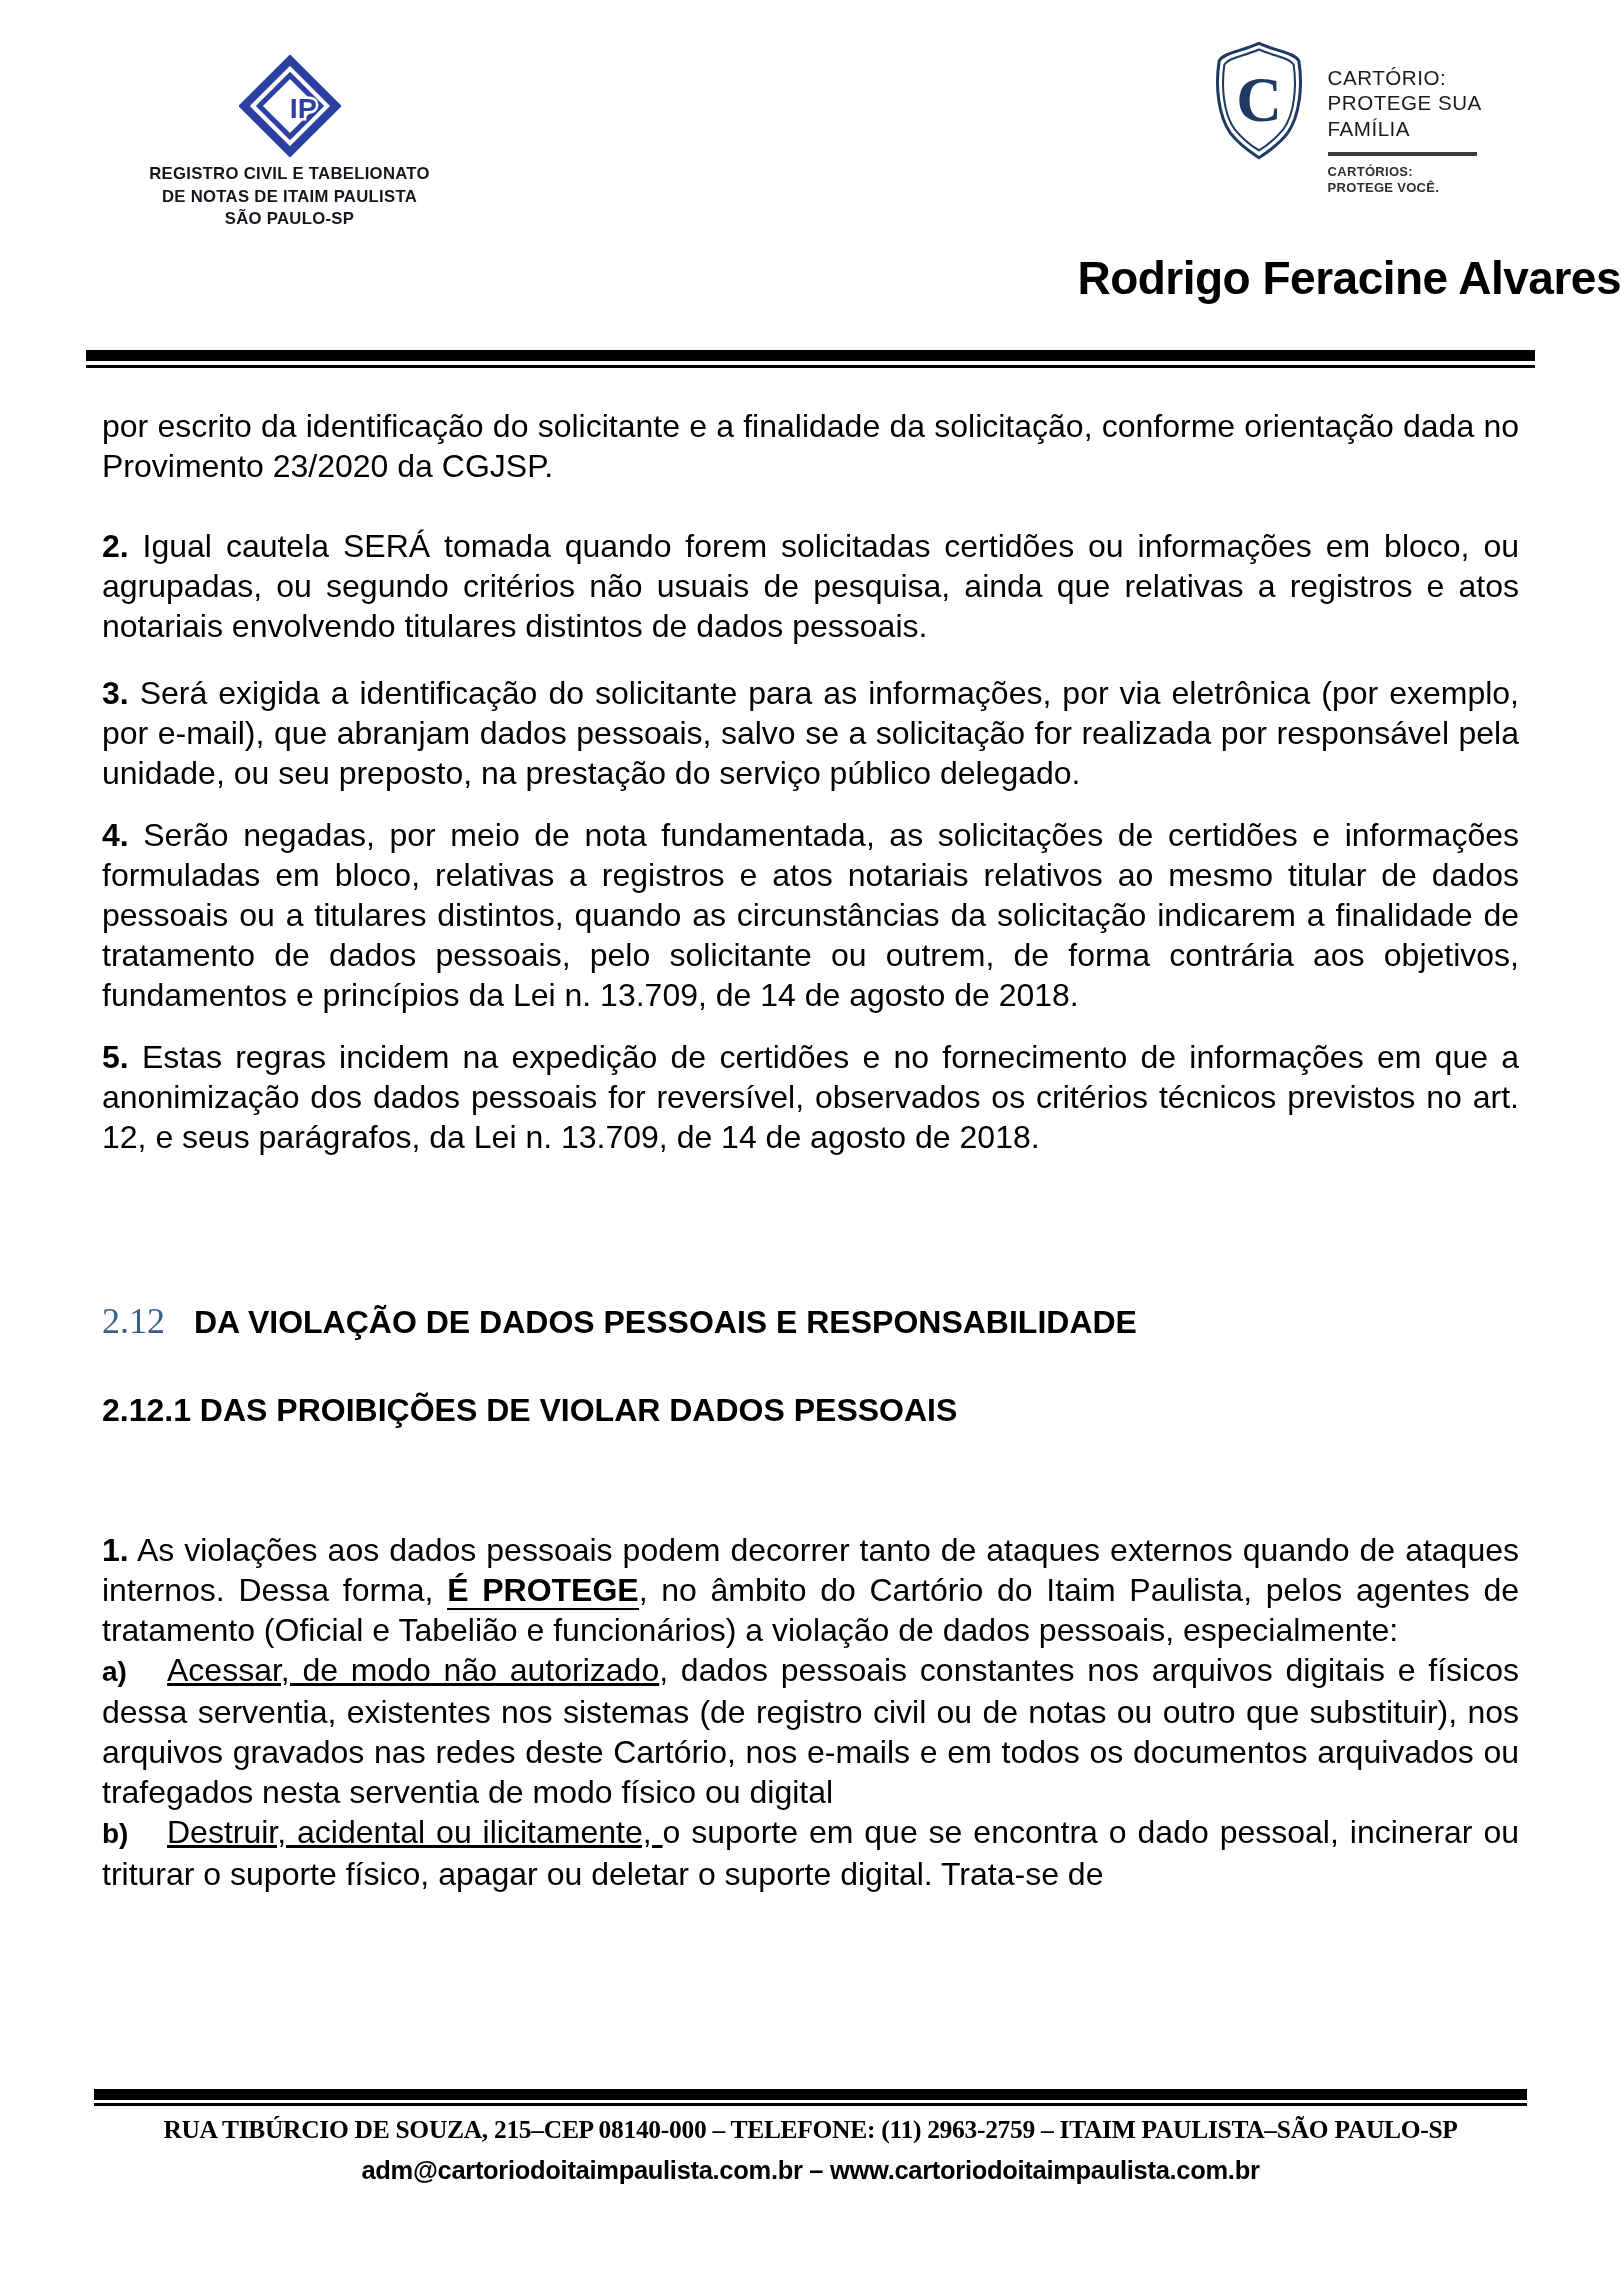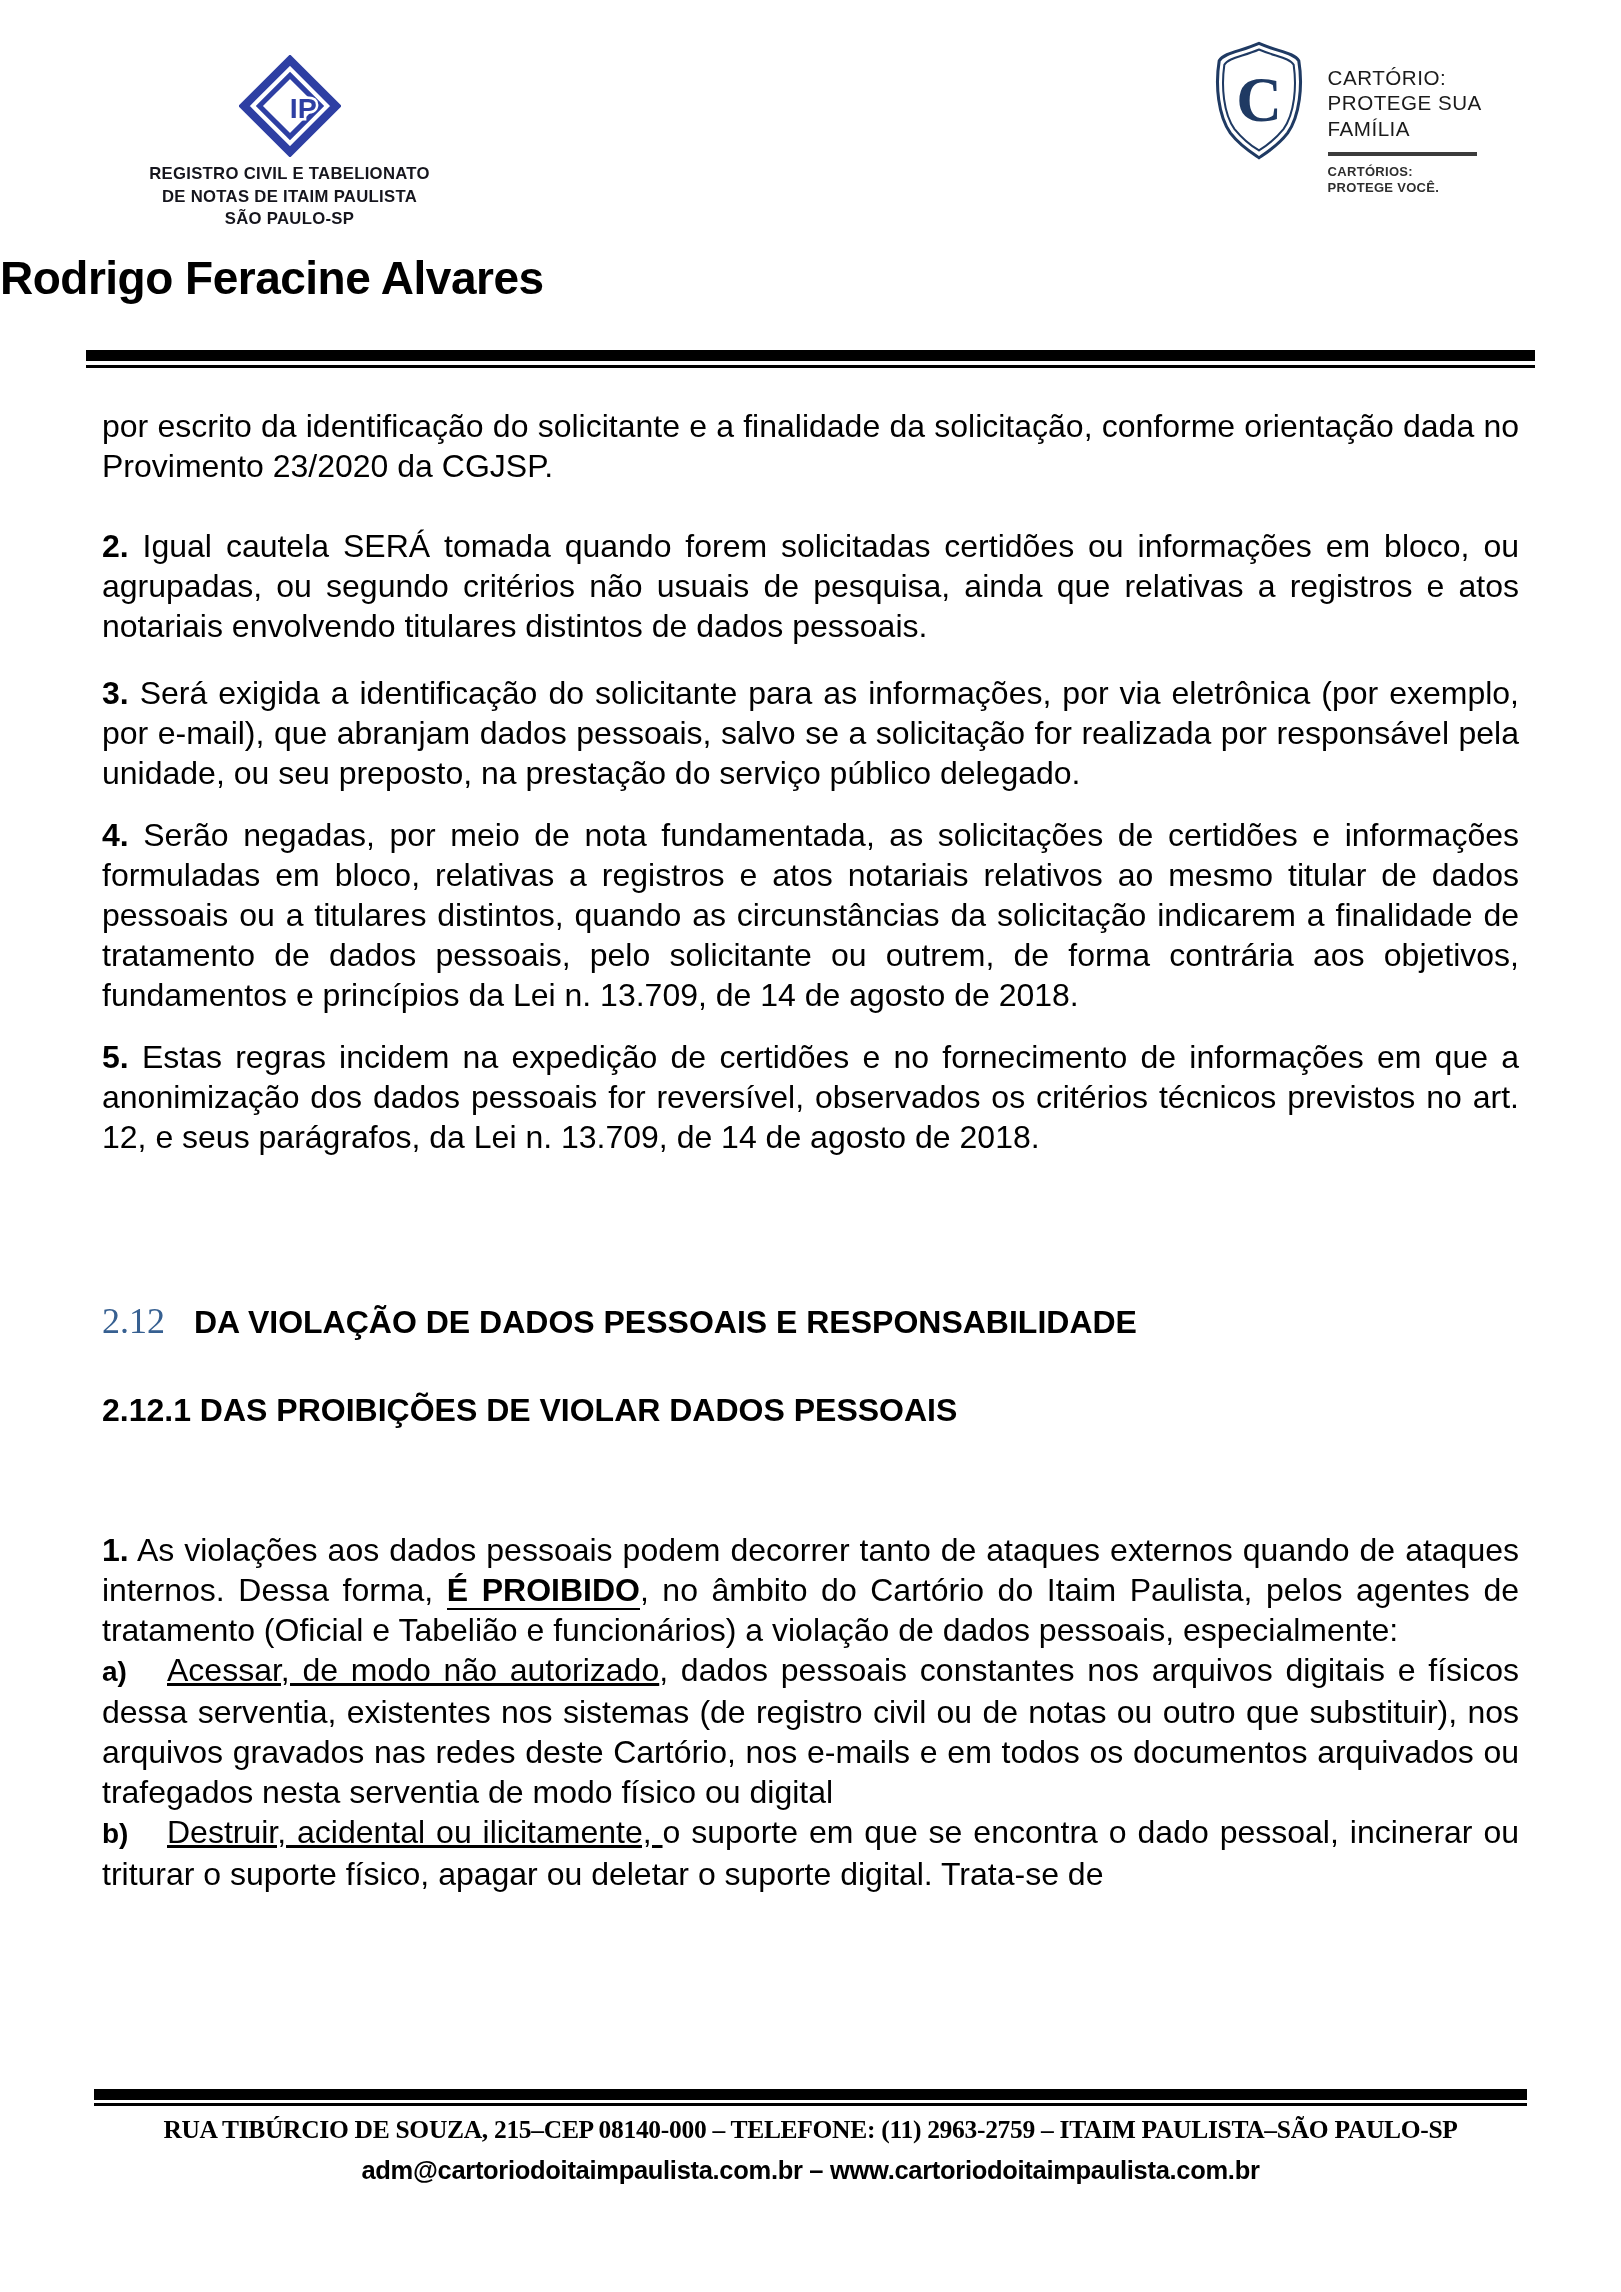--- a/index.html
+++ b/index.html
@@ -19,21 +19,21 @@
   .logo-left-text { margin-top:2px; font-weight:bold; font-size:16.7px; line-height:22.5px; color:#15151d; letter-spacing:0.3px; }
 
   .logo-right { position:absolute; left:1208px; top:39px; display:flex; align-items:flex-start; }
   .logo-right svg { width:102px; height:123px; }
   .logo-right-text { margin-left:17.6px; padding-top:25.5px; }
   .lr-main { font-weight:normal; font-size:20.6px; line-height:25.5px; color:#1b1b1b; letter-spacing:0.5px; }
   .lr-divider { width:149px; height:3.9px; background:#3c3c3c; margin:10.8px 0 8.8px 0; }
   .lr-sub { font-weight:bold; font-size:13px; line-height:15.7px; color:#2e2e2e; letter-spacing:0.3px; }
 
   
-  .doc-title { position:absolute; top:253px; left:0; width:100%; text-align:left;
+  .doc-title { position:absolute; top:253px; left:0; width:100%; text-align:right;
                font-size:46px; line-height:51px; font-weight:bold; letter-spacing:-0.5px; }
   .doc-subtitle { position:absolute; top:312px; left:0; width:100%; text-align:center;
                font-size:29px; line-height:33px; font-weight:normal; }
   .rule-thick { position:absolute; top:350px; left:86px; right:86px; height:10.8px; background:#000; }
   .rule-thin  { position:absolute; top:365px; left:86px; right:86px; height:2.9px;  background:#000; }
   .office-line { position:absolute; top:375px; left:86px; right:86px; text-align:center;
                font-weight:bold; font-size:24.5px; line-height:29px; }
 
   
   main { position:absolute; top:406px; left:102px; width:1417px;
@@ -111,21 +111,21 @@
     <p class="mb-c"><span class="pnum">3.</span><span> Será exigida a identificação do solicitante para as informações, por via eletrônica (por exemplo, por e-mail), que abranjam dados pessoais, salvo se a solicitação for realizada por responsável pela unidade, ou seu preposto, na prestação do serviço público delegado.</span></p>
 
     <p class="mb-c"><span class="pnum">4.</span><span> Serão negadas, por meio de nota fundamentada, as solicitações de certidões e informações formuladas em bloco, relativas a registros e atos notariais relativos ao mesmo titular de dados pessoais ou a titulares distintos, quando as circunstâncias da solicitação indicarem a finalidade de tratamento de dados pessoais, pelo solicitante ou outrem, de forma contrária aos objetivos, fundamentos e princípios da Lei n. 13.709, de 14 de agosto de 2018.</span></p>
 
     <p class="mb-big"><span class="pnum">5.</span><span> Estas regras incidem na expedição de certidões e no fornecimento de informações em que a anonimização dos dados pessoais for reversível, observados os critérios técnicos previstos no art. 12, e seus parágrafos, da Lei n. 13.709, de 14 de agosto de 2018.</span></p>
 
     <p class="section-heading mb-h"><span class="section-number">2.12</span><span>DA VIOLAÇÃO DE DADOS PESSOAIS E RESPONSABILIDADE</span></p>
 
     <p class="subsection-heading mb-h2">2.12.1 DAS PROIBIÇÕES DE VIOLAR DADOS PESSOAIS</p>
 
-    <p><span class="pnum">1.</span><span> As violações aos dados pessoais podem decorrer tanto de ataques externos quando de ataques internos. Dessa forma, </span><span class="emph">É PROIBIDO</span><span>, no âmbito do Cartório do Itaim Paulista, pelos agentes de tratamento (Oficial e Tabelião e funcionários) a violação de dados pessoais, especialmente:</span></p>
+    <p><span class="pnum">1.</span><span> As violações aos dados pessoais podem decorrer tanto de ataques externos quando de ataques internos. Dessa forma, </span><span class="emph">É PROTEGE</span><span>, no âmbito do Cartório do Itaim Paulista, pelos agentes de tratamento (Oficial e Tabelião e funcionários) a violação de dados pessoais, especialmente:</span></p>
 
     <p><span class="item-label">a)</span><span class="u">Acessar, de modo não autorizado</span><span>, dados pessoais constantes nos arquivos digitais e físicos dessa serventia, existentes nos sistemas (de registro civil ou de notas ou outro que substituir), nos arquivos gravados nas redes deste Cartório, nos e-mails e em todos os documentos arquivados ou trafegados nesta serventia de modo físico ou digital</span></p>
 
     <p><span class="item-label">b)</span><span class="u">Destruir, acidental ou ilicitamente, </span><span>o suporte em que se encontra o dado pessoal, incinerar ou triturar o suporte físico, apagar ou deletar o suporte digital. Trata-se de</span></p>
   </main>
 
   <div class="footer-rule-thick"></div>
   <div class="footer-rule-thin"></div>
   <div class="footer-line1">RUA TIBÚRCIO DE SOUZA, 215–CEP 08140-000 – TELEFONE: (11) 2963-2759 – ITAIM PAULISTA–SÃO PAULO-SP</div>
   <div class="footer-line2">adm@cartoriodoitaimpaulista.com.br – www.cartoriodoitaimpaulista.com.br</div>

